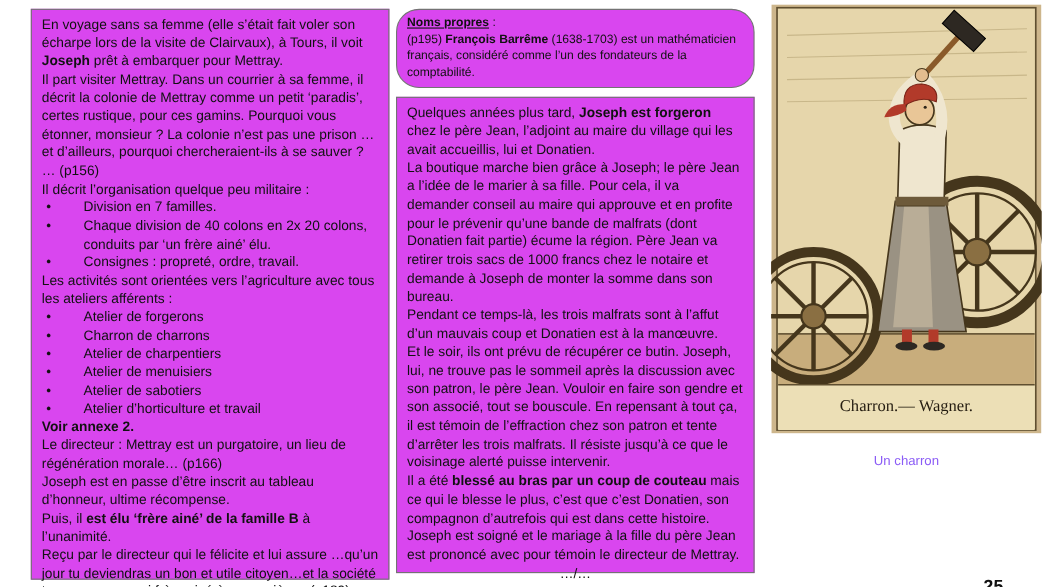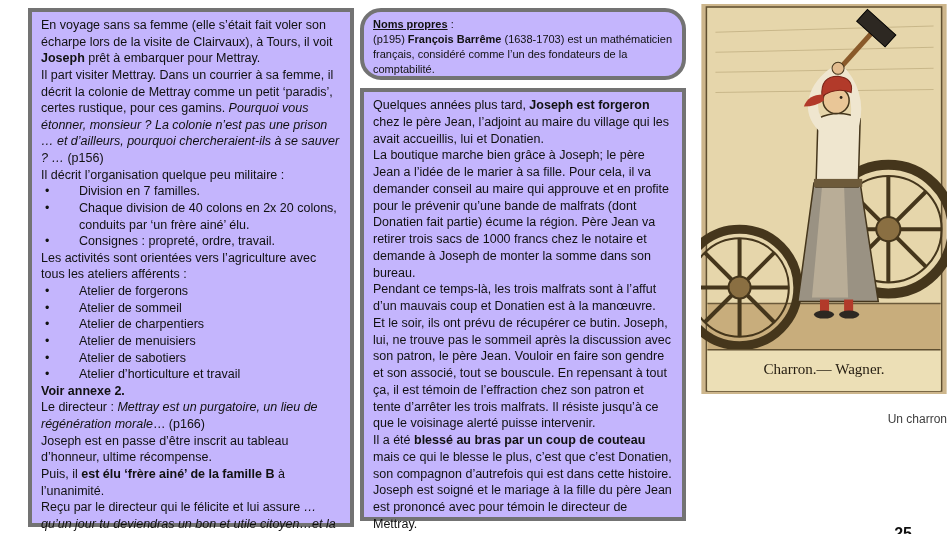--- a/index.html
+++ b/index.html
@@ -4,42 +4,42 @@
 <style>
   html,body{margin:0;padding:0;}
   body{
     width:950px;height:534px;position:relative;overflow:hidden;
     background:#ffffff;
     font-family:"Liberation Sans", sans-serif;
     color:#111111;
   }
   .box{
     position:absolute;
-    border:4px solid #737373;
-    background:#c4b5fd;
+    border:1px solid #737373;
+    background:#d946ef;
     box-sizing:border-box;
     padding:5px 9px;
   }
   #left-box{left:28px;top:8px;width:326px;height:519px;font-size:12.5px;line-height:1.33;}
   #notes-box{left:360px;top:8px;width:326px;height:72px;font-size:11px;line-height:1.35;border-radius:21px;}
   #story-box{left:360px;top:88px;width:326px;height:433px;font-size:12.5px;line-height:1.34;}
   .para{margin:0;}
   .li{display:flex;margin:0;}
   .marker{flex:none;width:22px;padding-left:4px;box-sizing:border-box;}
   .li-text{flex:1;margin-left:16px;}
   .b{font-weight:bold;}
-  .i{font-style:italic;margin-top:37px;}
+  .i{margin-top:37px;}
   .u{text-decoration:underline;}
   #figure-wrap{
     position:absolute;left:701px;top:4px;width:246px;margin:0;
     text-align:center;
   }
   #figure-wrap svg{display:block;}
   #figure-caption{
-    display:block;margin-top:18px;font-size:12px;color:#404040;text-align:right;
+    display:block;margin-top:18px;font-size:12px;color:#8b5cf6;
   }
   #page-number{
     position:absolute;right:38px;top:525px;
     font-size:16px;font-weight:bold;
   }
 </style>
 </head>
 <body>
 
 <div class="box" id="left-box">
@@ -59,21 +59,21 @@
         <span class="marker">•</span>
         <span class="li-text"><span>Consignes : propreté, ordre, travail.</span></span>
       </div>
       <div class="para"><span>Les activités sont orientées vers l’agriculture avec tous les ateliers afférents :</span></div>
       <div class="li">
         <span class="marker">•</span>
         <span class="li-text"><span>Atelier de forgerons</span></span>
       </div>
       <div class="li">
         <span class="marker">•</span>
-        <span class="li-text"><span>Atelier de sommeil</span></span>
+        <span class="li-text"><span>Charron de charrons</span></span>
       </div>
       <div class="li">
         <span class="marker">•</span>
         <span class="li-text"><span>Atelier de charpentiers</span></span>
       </div>
       <div class="li">
         <span class="marker">•</span>
         <span class="li-text"><span>Atelier de menuisiers</span></span>
       </div>
       <div class="li">

